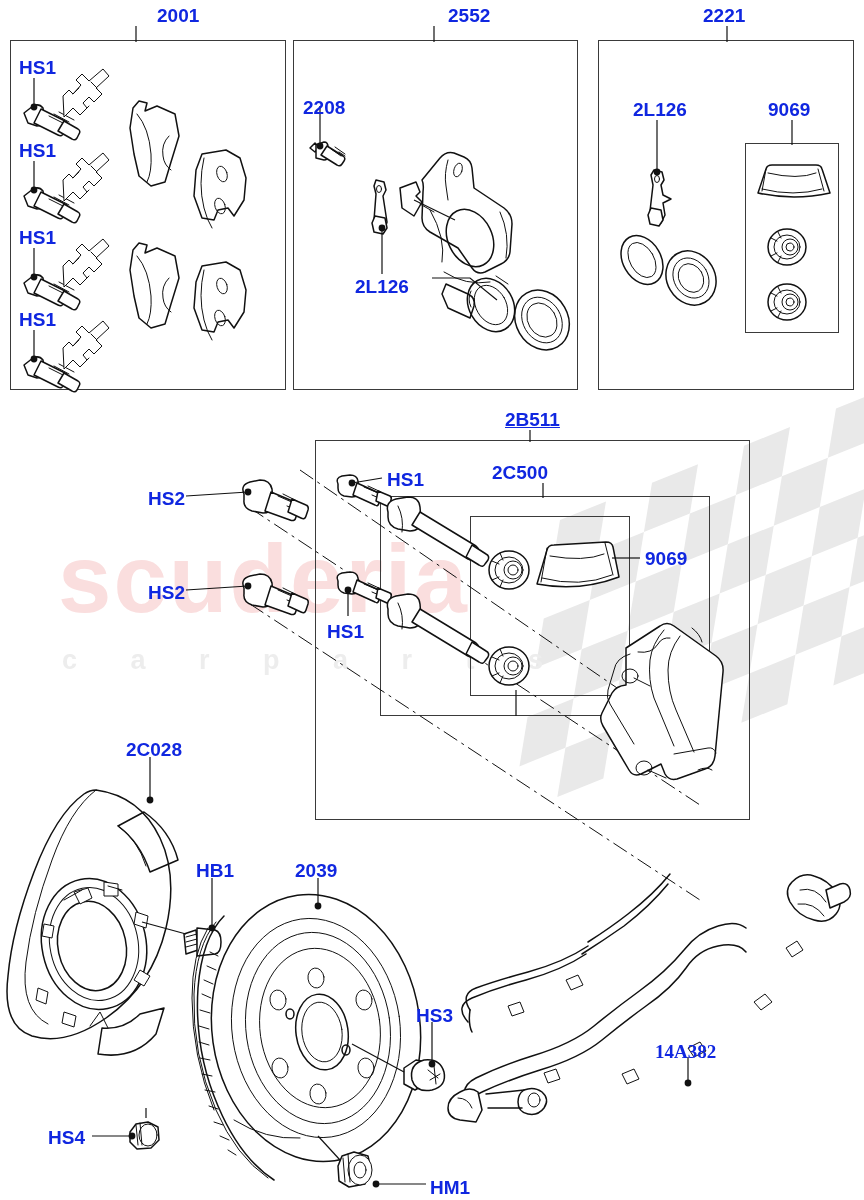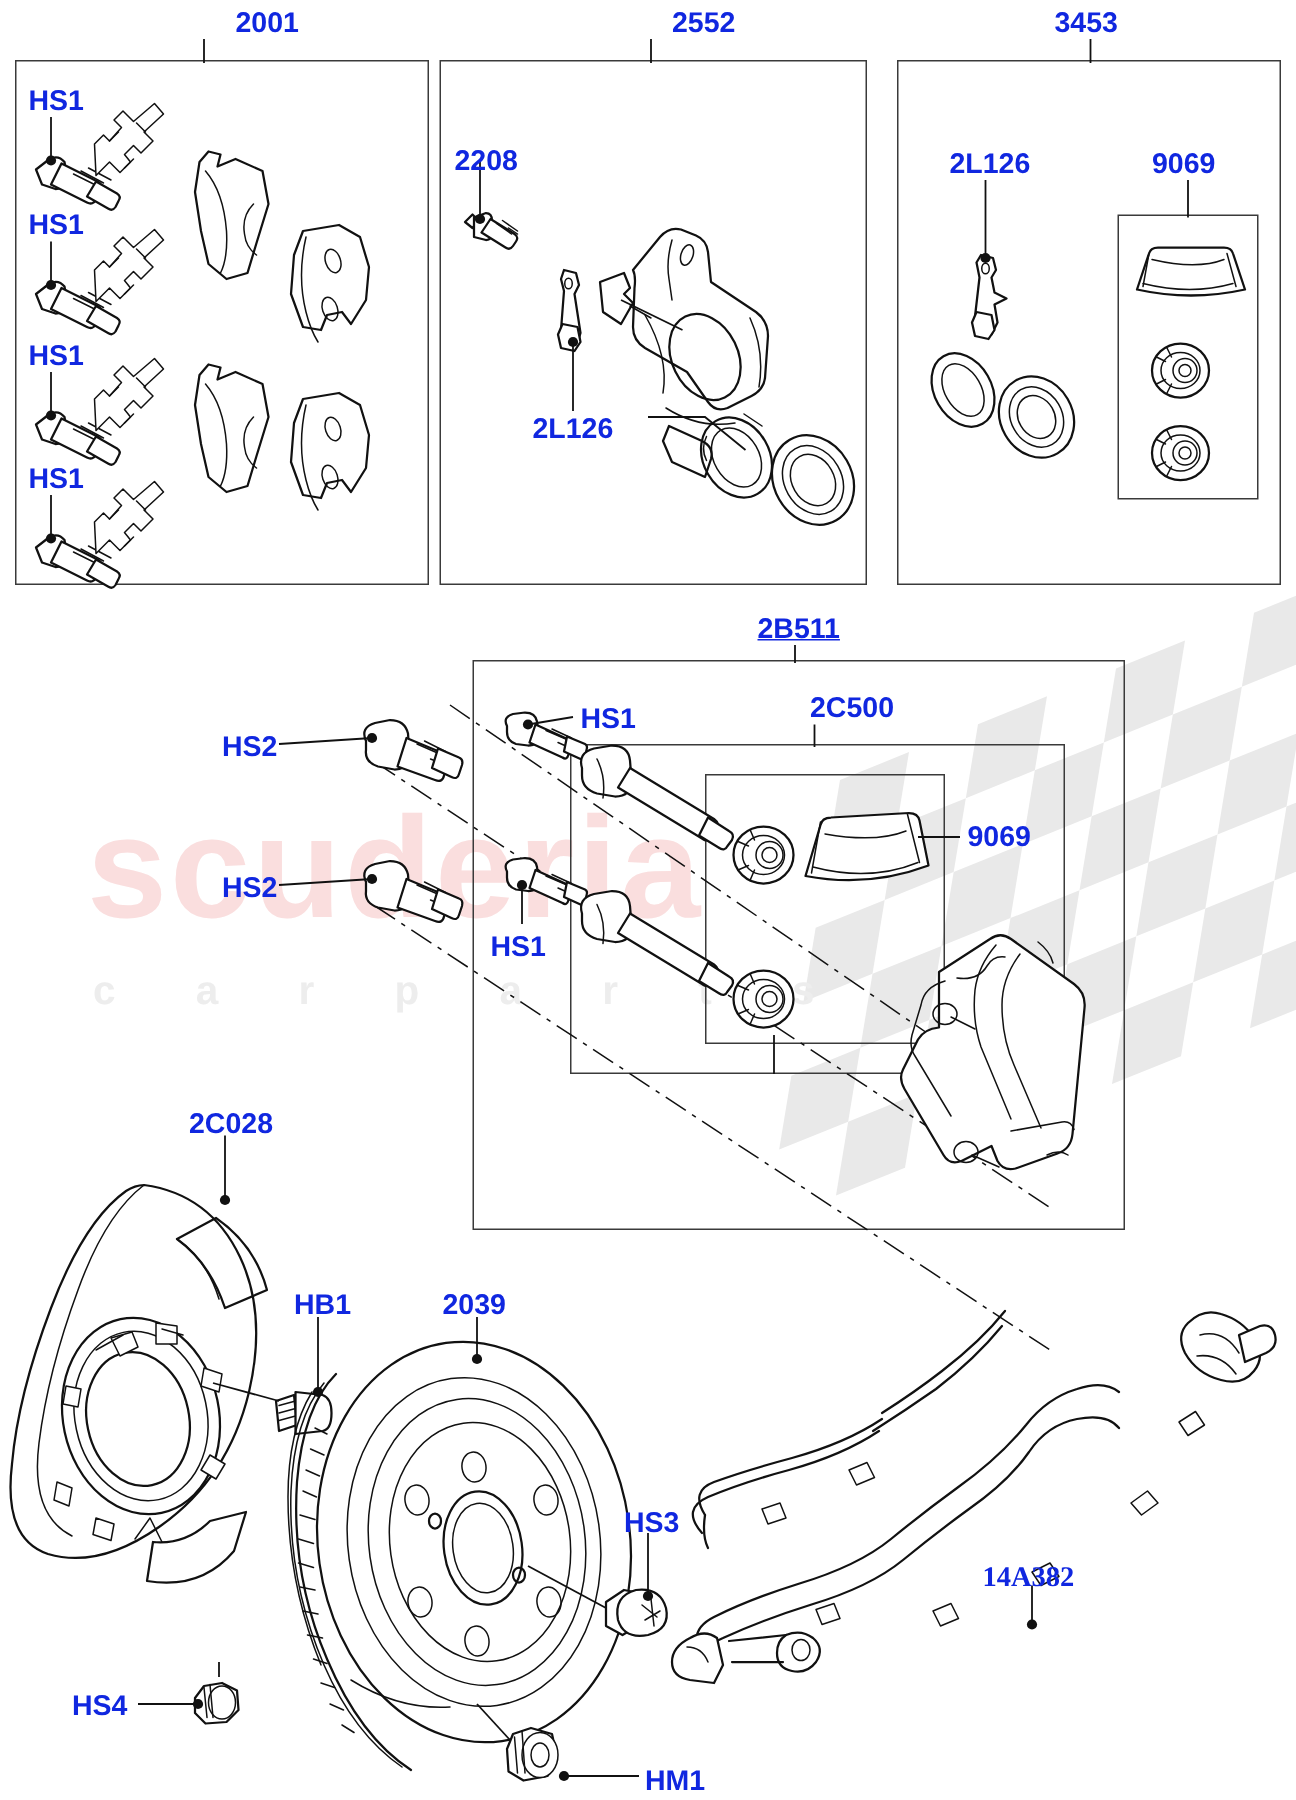--- a/index.html
+++ b/index.html
@@ -499,31 +499,31 @@
       <circle cx="432" cy="1064" r="3.4"></circle>
       <circle cx="688" cy="1083" r="3.4"></circle>
       <circle cx="132" cy="1136" r="3.4"></circle>
       <circle cx="376" cy="1184" r="3.4"></circle>
       <circle cx="136" cy="42" r="0.1"></circle>
     </g>
   </svg>
 
   <div class="lbl" style="left:112px;top:6px;margin-left:45px;">2001</div>
   <div class="lbl" style="left:416px;top:6px;margin-left:32px;">2552</div>
-  <div class="lbl" style="left:703px;top:6px;">3453</div>
+  <div class="lbl" style="left:703px;top:6px;">2221</div>
   <div class="lbl" style="left:303px;top:98px;">2208</div>
   <div class="lbl" style="left:633px;top:100px;">2L126</div>
   <div class="lbl" style="left:768px;top:100px;">9069</div>
   <div class="lbl" style="left:355px;top:277px;">2L126</div>
   <div class="lbl" style="left:19px;top:58px;">HS1</div>
   <div class="lbl" style="left:19px;top:141px;">HS1</div>
   <div class="lbl" style="left:19px;top:228px;">HS1</div>
   <div class="lbl" style="left:19px;top:310px;">HS1</div>
   <div class="lbl" style="left:505px;top:410px;text-decoration:underline;">2B511</div>
-  <div class="lbl" style="left:540px;top:463px;">2C500</div>
+  <div class="lbl" style="left:492px;top:463px;">2C500</div>
   <div class="lbl" style="left:387px;top:470px;">HS1</div>
   <div class="lbl" style="left:327px;top:622px;">HS1</div>
   <div class="lbl" style="left:148px;top:489px;">HS2</div>
   <div class="lbl" style="left:148px;top:583px;">HS2</div>
   <div class="lbl" style="left:645px;top:549px;">9069</div>
   <div class="lbl" style="left:126px;top:740px;">2C028</div>
   <div class="lbl" style="left:196px;top:861px;">HB1</div>
   <div class="lbl" style="left:295px;top:861px;">2039</div>
   <div class="lbl" style="left:416px;top:1006px;">HS3</div>
   <div class="lbl" style="left:655px;top:1042px;font-family:Liberation Serif, serif;">14A382</div>

